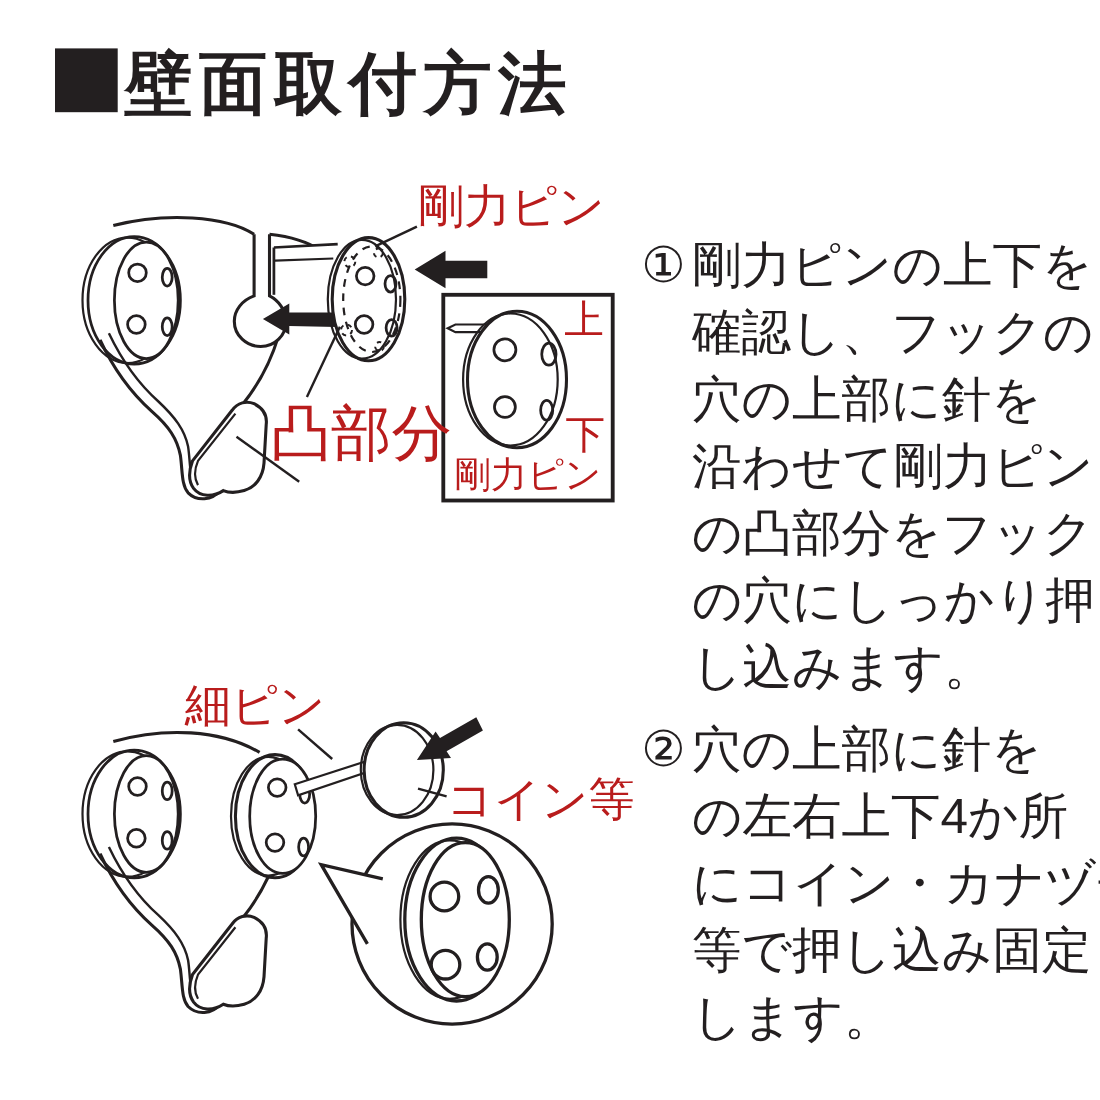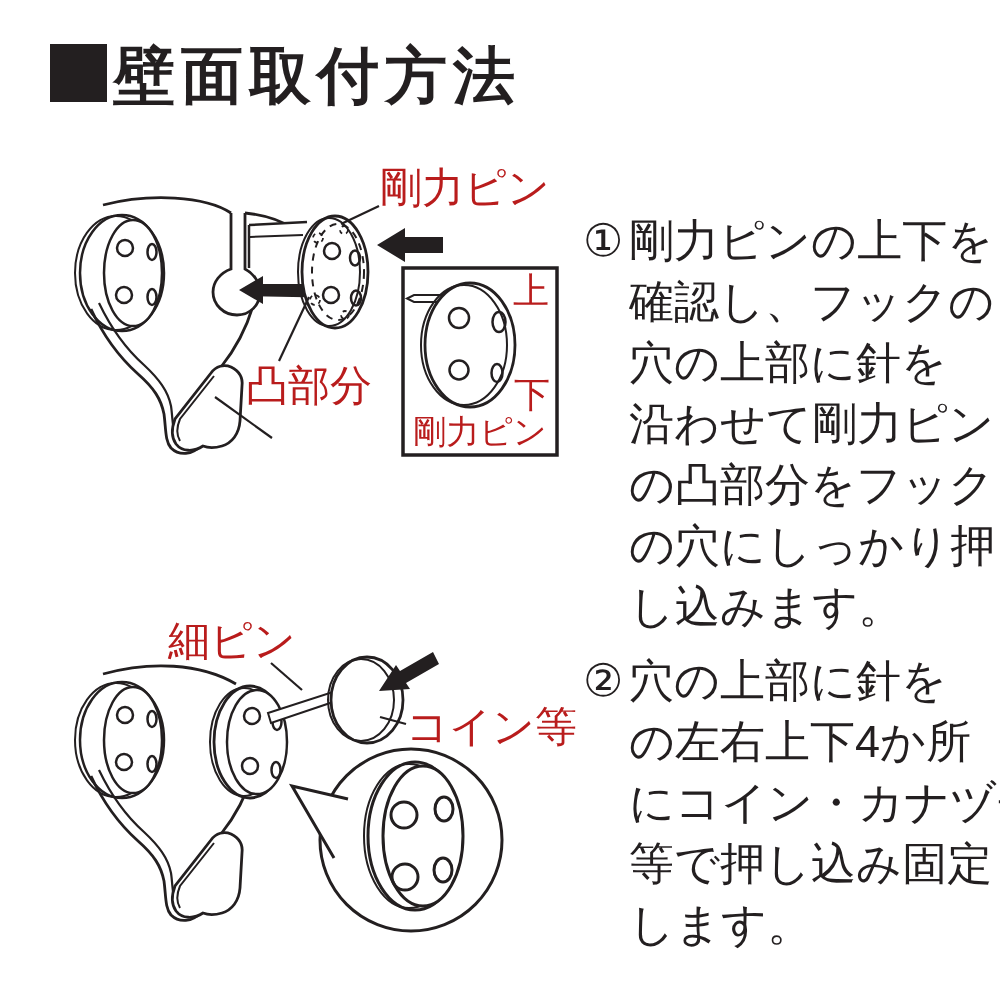--- a/index.html
+++ b/index.html
@@ -147,21 +147,21 @@
         <path class="ink-stroke" stroke-width="2" d="M 437,802 A 9 12 0 0 0 437,817"></path>
         <circle class="ink-stroke" stroke-width="3" cx="405" cy="877" r="13"></circle>
         <path class="ink-stroke" stroke-width="2" d="M 393,882 A 13 13 0 0 0 403,890"></path>
         <ellipse class="ink-stroke" stroke-width="3" cx="443" cy="870" rx="9" ry="12"></ellipse>
         <path class="ink-stroke" stroke-width="2" d="M 436,863 A 9 12 0 0 0 436,878"></path>
       </g>
     </g>
   </svg>
 
   <div class="abs diagram-label" style="left:380px;top:160px;font-size:42px;">剛力ピン</div>
-  <div class="abs diagram-label" style="left:246px;top:358px;font-size:42px;">凸部分</div>
+  <div class="abs diagram-label" style="left:246px;top:358px;font-size:55px;">凸部分</div>
   <div class="abs diagram-label" style="left:513px;top:267px;font-size:36px;">上</div>
   <div class="abs diagram-label" style="left:514px;top:371px;font-size:36px;">下</div>
   <div class="abs diagram-label" style="left:403px;top:410px;width:154px;text-align:center;font-size:33px;">剛力ピン</div>
   <div class="abs diagram-label" style="left:168px;top:613px;font-size:42px;">細ピン</div>
   <div class="abs diagram-label" style="left:406px;top:699px;font-size:42px;">コイン等</div>
 
   <div class="step" style="top:210px;">
     <div class="step-first"><span class="step-num">①</span><span>剛力ピンの上下を</span></div>
     <div class="step-cont">確認し、フックの</div>
     <div class="step-cont">穴の上部に針を</div>

